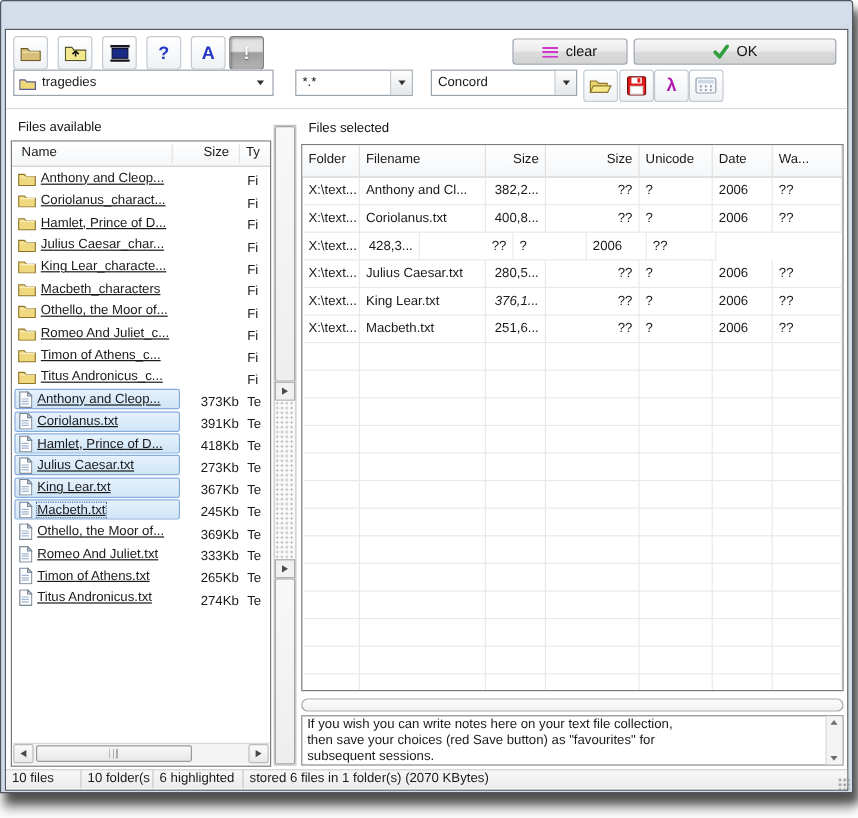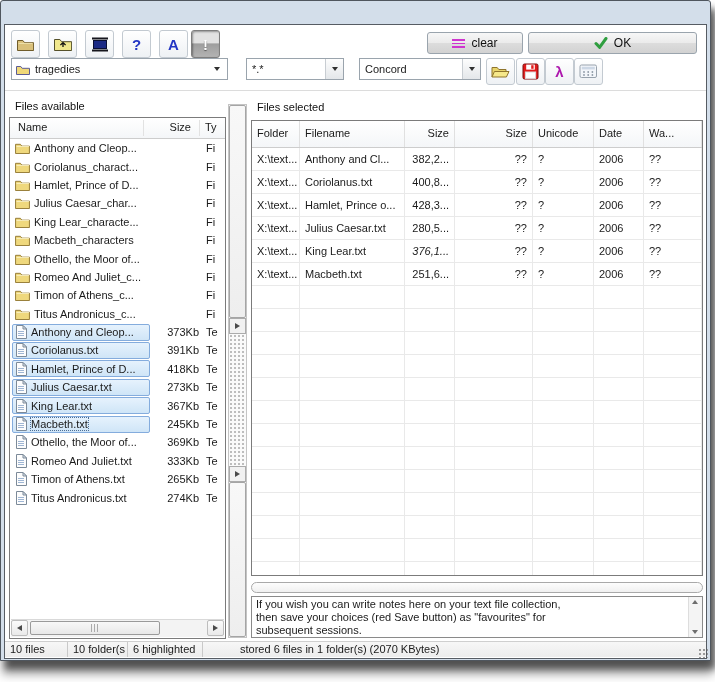--- a/index.html
+++ b/index.html
@@ -47,21 +47,21 @@
   .plabel{position:absolute;font-size:11px;color:#111;}
   
   .lpanel{position:absolute;left:8px;top:116px;width:217px;height:522px;background:#ffffff;
        border:1px solid #7b7b7b;box-sizing:border-box;overflow:hidden;}
   .lheader{position:relative;height:20px;background:linear-gradient(#ffffff,#f4f6f8);border-bottom:1px solid #cdcdcd;}
   .lheader .h-name{position:absolute;left:8px;top:3px;}
   .lheader .h-size{position:absolute;left:125px;width:56px;top:3px;text-align:right;}
   .lheader .h-type{position:absolute;left:195px;top:3px;}
   .lheader .hsep1{position:absolute;left:133px;top:2px;bottom:2px;width:1px;background:#e2e2e2;}
   .lheader .hsep2{position:absolute;left:189px;top:2px;bottom:2px;width:1px;background:#e2e2e2;}
-  .lrow{position:relative;height:18.4px;display:flex;align-items:center;}
+  .lrow{position:relative;height:18.4px;display:flex;align-items:flex-end;text-decoration:underline;}
   .selwrap{display:flex;align-items:center;gap:4px;margin-left:2px;width:138px;height:17px;
        border:1px solid transparent;border-radius:2px;padding-left:2px;box-sizing:border-box;overflow:hidden;white-space:nowrap;}
   .lrow.selected .selwrap{background:linear-gradient(#e6f2fd,#cfe5f7);border-color:#84acdd;}
   .lrow.focused .nm{outline:1px dotted #4e6f96;}
   .lrow .sz{position:absolute;left:131px;width:58px;text-align:right;}
   .lrow .tp{position:absolute;left:196px;}
   
   .hscroll{position:absolute;left:1px;right:1px;bottom:1px;height:17px;background:#f3f3f3;border-top:1px solid #d9d9d9;}
   .hs-btn{position:absolute;top:0;width:17px;height:16px;background:linear-gradient(#fbfbfb,#e9e9e9);
        border:1px solid #bdbdbd;border-radius:2px;box-sizing:border-box;display:flex;align-items:center;justify-content:center;}
@@ -93,21 +93,21 @@
        border:1px solid #8a8a8a;box-sizing:border-box;}
   .notes-text{position:absolute;left:4px;top:1px;right:16px;bottom:1px;line-height:13px;white-space:pre-line;overflow:hidden;}
   .notes-sb{position:absolute;right:0;top:0;bottom:0;width:13px;background:#f4f4f4;border-left:1px solid #dddddd;}
   .notes-sb .up{position:absolute;top:3px;left:3px;}
   .notes-sb .dn{position:absolute;bottom:3px;left:3px;}
   
   .statusbar{position:absolute;left:4px;top:640px;width:701px;height:15px;
        background:linear-gradient(#f7f7f7,#ececec);border-top:1px solid #cfcfcf;display:flex;align-items:center;}
   .scell{box-sizing:border-box;padding:0 5px;border-right:1px solid #c9c9c9;height:100%;line-height:15px;
        overflow:hidden;white-space:nowrap;}
-  .scell:last-child{border-right:none;flex:1;margin-left:32px;}
+  .scell:last-child{border-right:none;flex:1;}
   .resize-grip{position:absolute;right:2px;bottom:2px;width:10px;height:10px;
        background-image:radial-gradient(#9a9a9a 1px,transparent 1.2px);background-size:4px 4px;}
 </style>
 </head>
 <body>
 
 <div class="stage">
   <div class="win">
 
 
@@ -527,21 +527,20 @@
             <span class="c" style="width: 48px;">X:\text...</span>
             <span class="c" style="width: 105px;">Coriolanus.txt</span>
             <span class="c ar" style="width: 50px;">400,8...</span>
             <span class="c ar" style="width: 78px;">??</span>
             <span class="c" style="width: 61px;">?</span>
             <span class="c" style="width: 50px;">2006</span>
             <span class="c" style="width: 58px;">??</span>
           </div>
           <div class="rrow">
             <span class="c" style="width: 48px;">X:\text...</span>
-            <span class="c" style="width: 105px;">Hamlet, Prince o...</span>
             <span class="c ar" style="width: 50px;">428,3...</span>
             <span class="c ar" style="width: 78px;">??</span>
             <span class="c" style="width: 61px;">?</span>
             <span class="c" style="width: 50px;">2006</span>
             <span class="c" style="width: 58px;">??</span>
           </div>
           <div class="rrow">
             <span class="c" style="width: 48px;">X:\text...</span>
             <span class="c" style="width: 105px;">Julius Caesar.txt</span>
             <span class="c ar" style="width: 50px;">280,5...</span>

